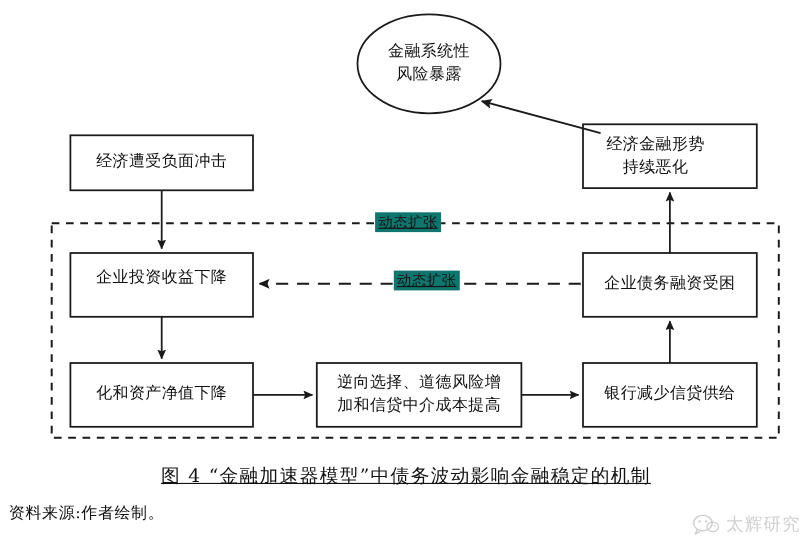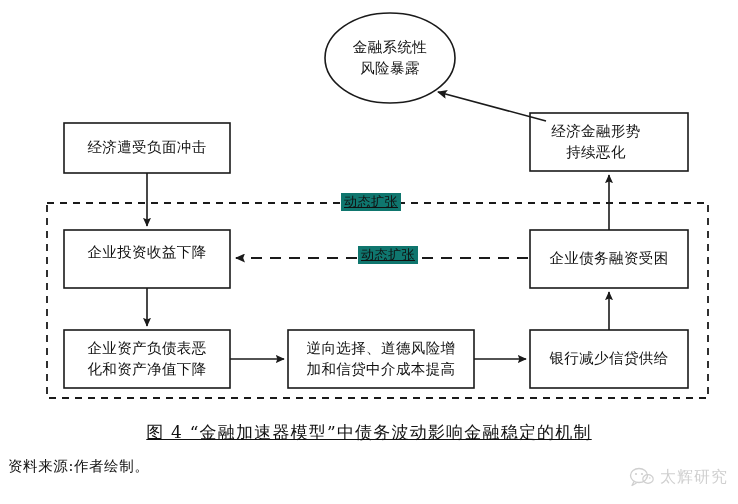--- a/index.html
+++ b/index.html
@@ -141,21 +141,20 @@
 
 <div class="node-text" style="left:64px; top:230px; width:166px; height:46px;">
   <span>企业投资收益下降</span>
 </div>
 
 <div class="node-text" style="left:530px; top:230px; width:158px; height:58px;">
   <span>企业债务融资受困</span>
 </div>
 
 <div class="node-text" style="left:64px; top:330px; width:166px; height:58px;">
-  <span>企业资产负债表恶</span>
   <span>化和资产净值下降</span>
 </div>
 
 <div class="node-text" style="left:288px; top:330px; width:186px; height:58px;">
   <span>逆向选择、道德风险增</span>
   <span>加和信贷中介成本提高</span>
 </div>
 
 <div class="node-text" style="left:530px; top:330px; width:158px; height:58px;">
   <span>银行减少信贷供给</span>

